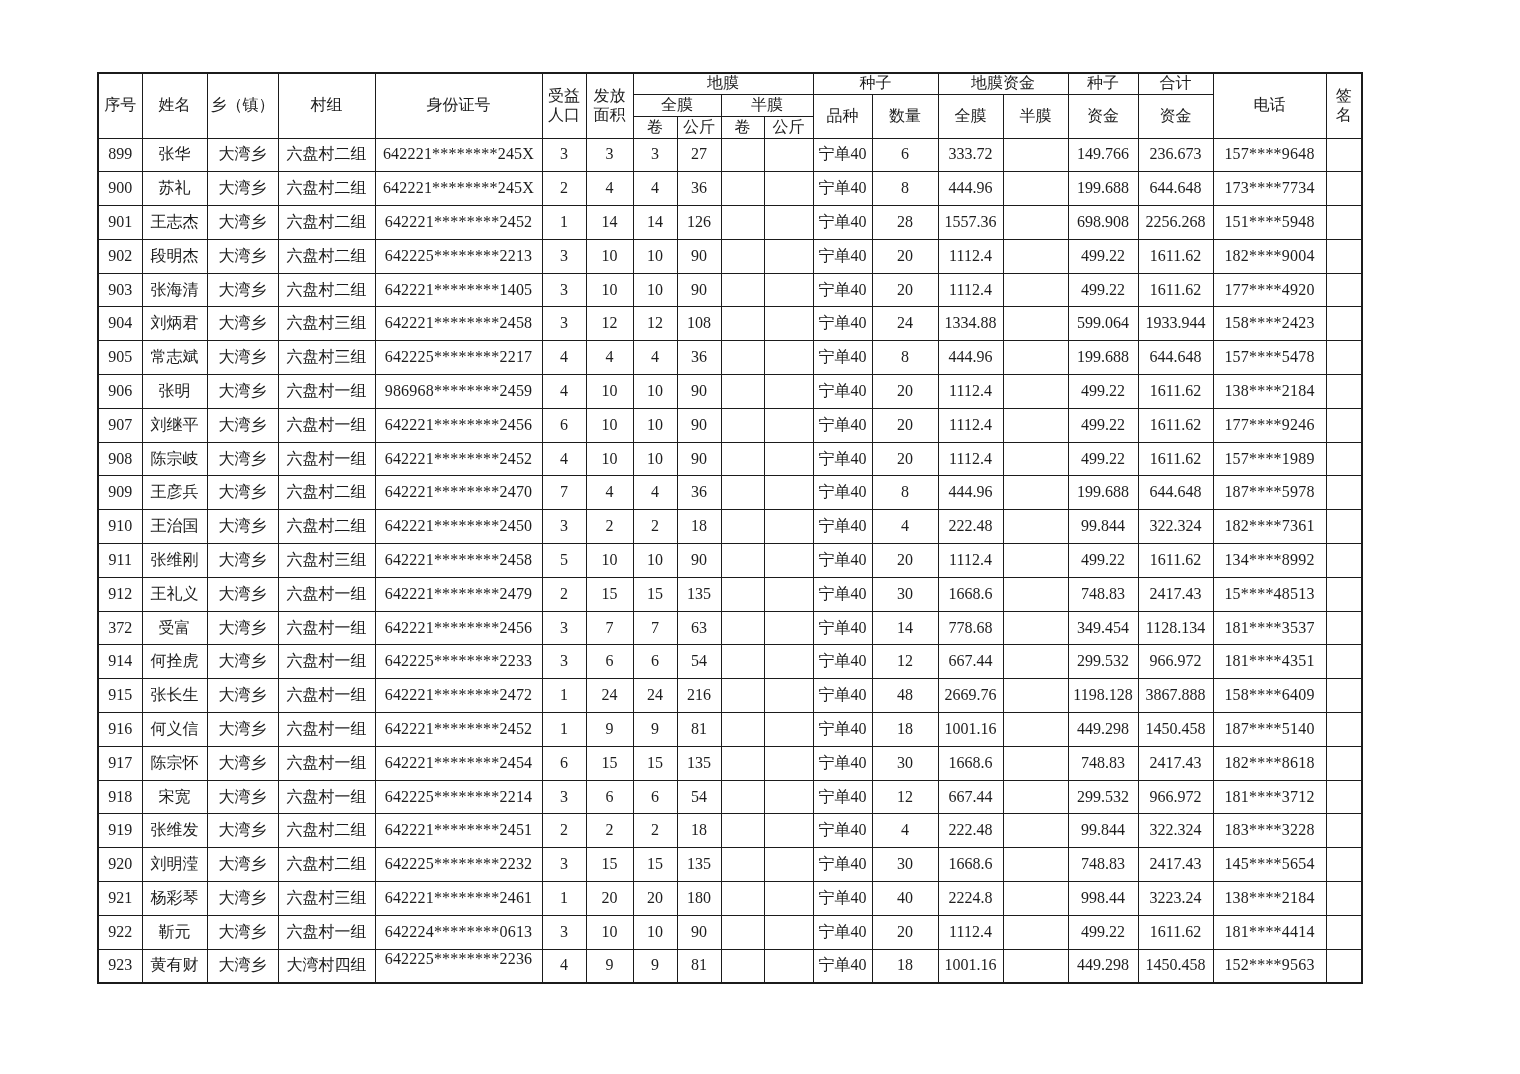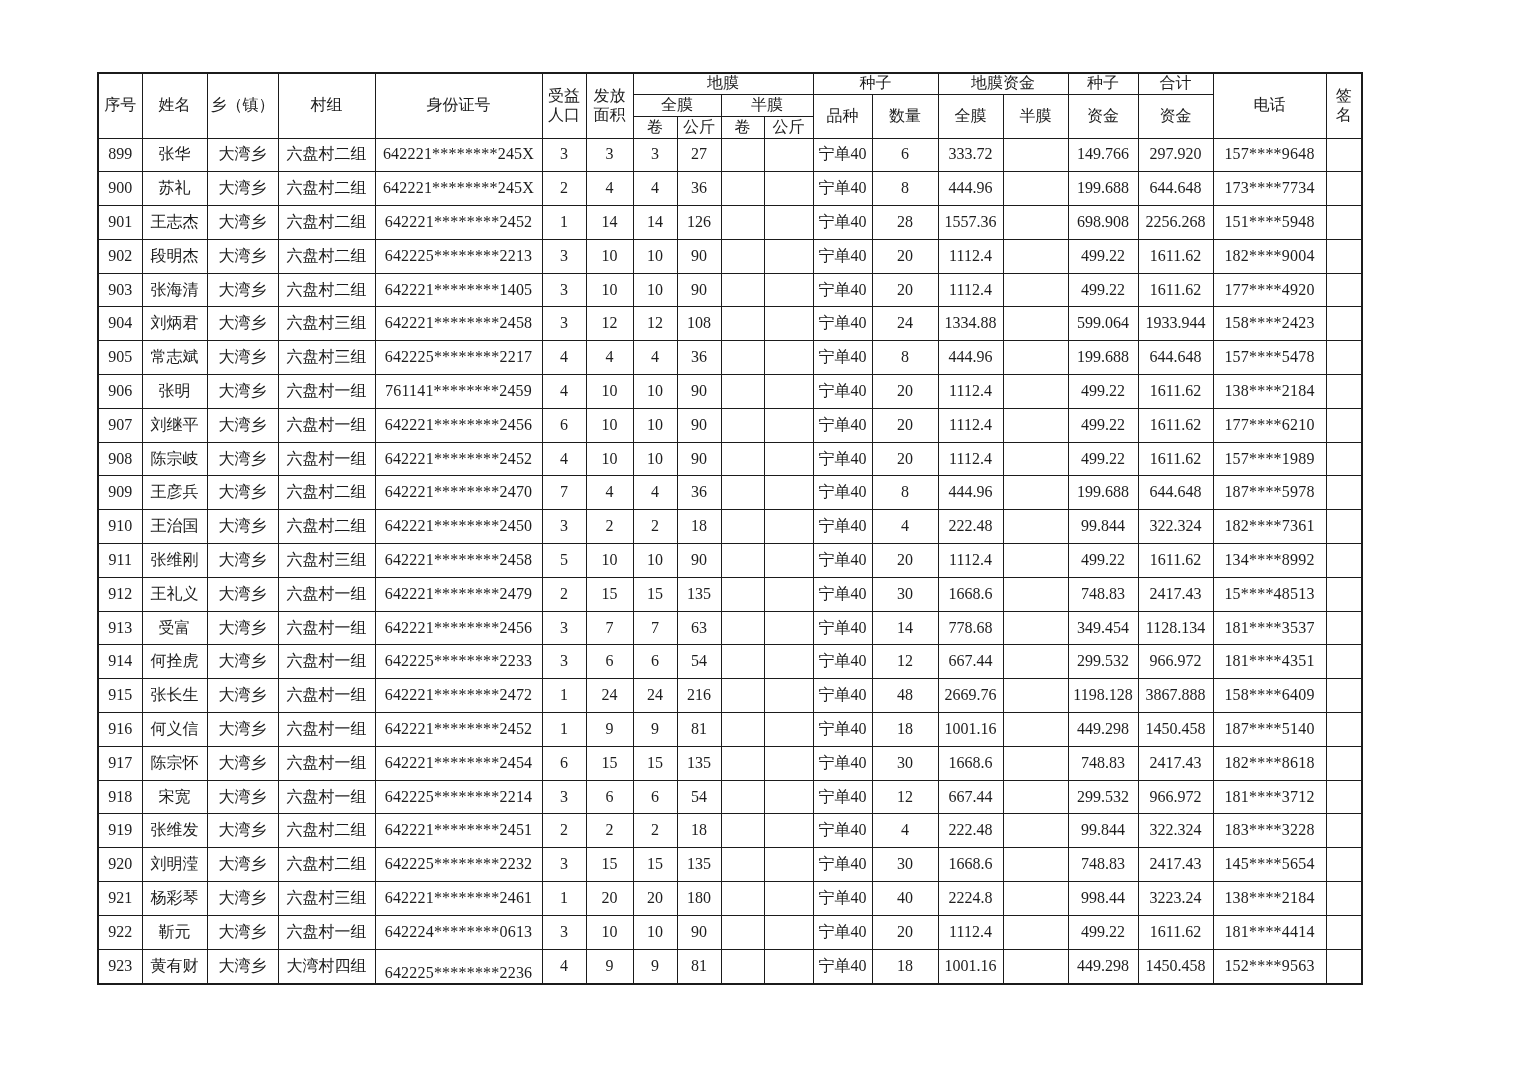--- a/index.html
+++ b/index.html
@@ -40,21 +40,21 @@
     white-space: pre-line;
     font-size: 16px;
   }
   thead tr.h1 { height: 21px; }
   thead tr.h2 { height: 22px; }
   thead tr.h3 { height: 22px; }
   tbody tr { height: 33.8px; }
   
   tbody tr:last-child td:nth-child(5) {
     vertical-align: top;
-    padding-top: 14px;
+    padding-top: 0;
   }
   td[data-name="cell-id"], td[data-name="cell-phone"] {
     letter-spacing: 0.2px;
   }
 </style>
 </head>
 <body>
 
 <div class="sheet" data-name="subsidy-register-sheet">
   <table class="register" data-name="subsidy-register-table">
@@ -127,21 +127,21 @@
           <td data-name="cell-issued-area">3</td>
           <td data-name="cell-full-roll">3</td>
           <td data-name="cell-full-kg">27</td>
           <td data-name="cell-half-roll"></td>
           <td data-name="cell-half-kg"></td>
           <td data-name="cell-variety">宁单40</td>
           <td data-name="cell-quantity">6</td>
           <td data-name="cell-fund-full">333.72</td>
           <td data-name="cell-fund-half"></td>
           <td data-name="cell-fund-seed">149.766</td>
-          <td data-name="cell-fund-total">297.920</td>
+          <td data-name="cell-fund-total">236.673</td>
           <td data-name="cell-phone">157****9648</td>
           <td data-name="cell-signature"></td>
         </tr>
         <tr data-name="table-row">
           <td data-name="cell-no">900</td>
           <td data-name="cell-name">苏礼</td>
           <td data-name="cell-township">大湾乡</td>
           <td data-name="cell-village">六盘村二组</td>
           <td data-name="cell-id">642221********245X</td>
           <td data-name="cell-beneficiary-pop">2</td>
@@ -262,21 +262,21 @@
           <td data-name="cell-fund-seed">199.688</td>
           <td data-name="cell-fund-total">644.648</td>
           <td data-name="cell-phone">157****5478</td>
           <td data-name="cell-signature"></td>
         </tr>
         <tr data-name="table-row">
           <td data-name="cell-no">906</td>
           <td data-name="cell-name">张明</td>
           <td data-name="cell-township">大湾乡</td>
           <td data-name="cell-village">六盘村一组</td>
-          <td data-name="cell-id">761141********2459</td>
+          <td data-name="cell-id">986968********2459</td>
           <td data-name="cell-beneficiary-pop">4</td>
           <td data-name="cell-issued-area">10</td>
           <td data-name="cell-full-roll">10</td>
           <td data-name="cell-full-kg">90</td>
           <td data-name="cell-half-roll"></td>
           <td data-name="cell-half-kg"></td>
           <td data-name="cell-variety">宁单40</td>
           <td data-name="cell-quantity">20</td>
           <td data-name="cell-fund-full">1112.4</td>
           <td data-name="cell-fund-half"></td>
@@ -296,21 +296,21 @@
           <td data-name="cell-full-roll">10</td>
           <td data-name="cell-full-kg">90</td>
           <td data-name="cell-half-roll"></td>
           <td data-name="cell-half-kg"></td>
           <td data-name="cell-variety">宁单40</td>
           <td data-name="cell-quantity">20</td>
           <td data-name="cell-fund-full">1112.4</td>
           <td data-name="cell-fund-half"></td>
           <td data-name="cell-fund-seed">499.22</td>
           <td data-name="cell-fund-total">1611.62</td>
-          <td data-name="cell-phone">177****6210</td>
+          <td data-name="cell-phone">177****9246</td>
           <td data-name="cell-signature"></td>
         </tr>
         <tr data-name="table-row">
           <td data-name="cell-no">908</td>
           <td data-name="cell-name">陈宗岐</td>
           <td data-name="cell-township">大湾乡</td>
           <td data-name="cell-village">六盘村一组</td>
           <td data-name="cell-id">642221********2452</td>
           <td data-name="cell-beneficiary-pop">4</td>
           <td data-name="cell-issued-area">10</td>
@@ -405,21 +405,21 @@
           <td data-name="cell-variety">宁单40</td>
           <td data-name="cell-quantity">30</td>
           <td data-name="cell-fund-full">1668.6</td>
           <td data-name="cell-fund-half"></td>
           <td data-name="cell-fund-seed">748.83</td>
           <td data-name="cell-fund-total">2417.43</td>
           <td data-name="cell-phone">15****48513</td>
           <td data-name="cell-signature"></td>
         </tr>
         <tr data-name="table-row">
-          <td data-name="cell-no">913</td>
+          <td data-name="cell-no">372</td>
           <td data-name="cell-name">受富</td>
           <td data-name="cell-township">大湾乡</td>
           <td data-name="cell-village">六盘村一组</td>
           <td data-name="cell-id">642221********2456</td>
           <td data-name="cell-beneficiary-pop">3</td>
           <td data-name="cell-issued-area">7</td>
           <td data-name="cell-full-roll">7</td>
           <td data-name="cell-full-kg">63</td>
           <td data-name="cell-half-roll"></td>
           <td data-name="cell-half-kg"></td>

